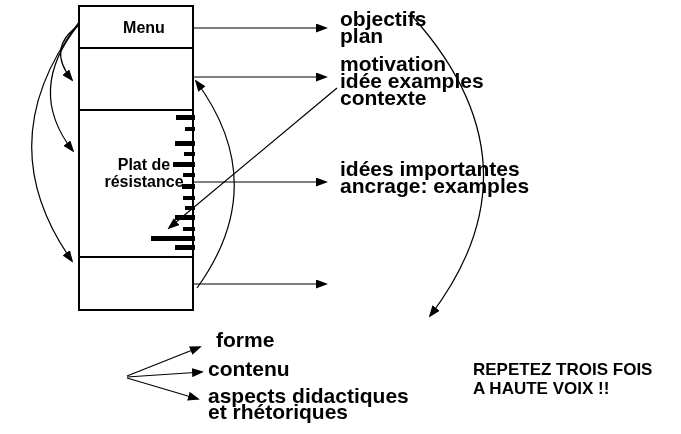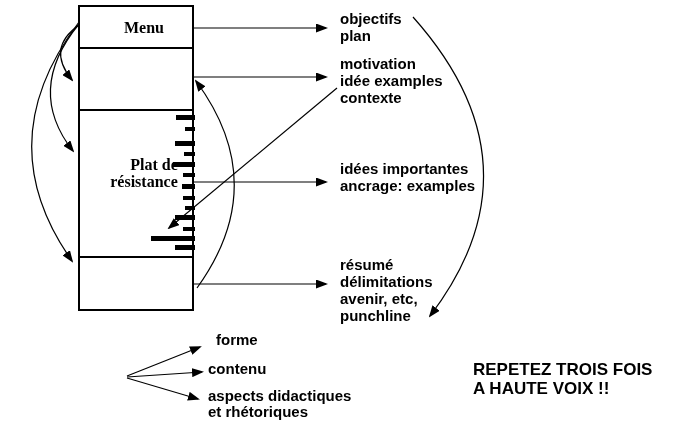--- a/index.html
+++ b/index.html
@@ -7,23 +7,23 @@
   .stage{
     position:relative;width:681px;height:434px;
     background:var(--paper,#fff);color:var(--ink,#000);
     font-family:"Liberation Sans","DejaVu Sans",sans-serif;
     font-weight:bold;overflow:hidden;
   }
   svg.canvas{position:absolute;left:0;top:0}
   .cell{
     position:absolute;left:79px;width:130px;
     display:flex;align-items:center;justify-content:center;
-    text-align:right;font-size:16px;line-height:17px;white-space:pre-line;font-family:Liberation Serif, serif;
+    text-align:center;font-size:16px;line-height:17px;white-space:pre-line;
   }
-  .note{position:absolute;font-size:15px;line-height:17px;white-space:pre-line}
+  .note{position:absolute;font-size:21px;line-height:17px;white-space:pre-line}
   .reminder{font-size:17px;line-height:18.5px}
 </style>
 </head>
 <body>
 
 <div class="stage">
 
   <svg class="canvas" width="681" height="434" viewBox="0 0 681 434">
     <defs>
       <marker id="ah" viewBox="0 0 12 9" markerWidth="12" markerHeight="9" refX="10" refY="4.5" orient="auto" markerUnits="userSpaceOnUse">
@@ -81,24 +81,20 @@
   <div class="cell" style="top:110px;height:147px;padding-bottom:21px">Plat de
 résistance</div>
 
   <div class="note" style="left:340px;top:10px">objectifs
 plan</div>
   <div class="note" style="left:340px;top:55px">motivation
 idée examples
 contexte</div>
   <div class="note" style="left:340px;top:160px">idées importantes
 ancrage: examples</div>
-  <div class="note" style="left:340px;top:256px">résumé
-délimitations
-avenir, etc,
-punchline</div>
 
   <div class="note" style="left:216px;top:331px">forme</div>
   <div class="note" style="left:208px;top:360px">contenu</div>
   <div class="note reminder" style="left:473px;top:361px">REPETEZ TROIS FOIS
 A HAUTE VOIX !!</div>
 
   <div class="note" style="left:208px;top:388px;line-height:16px">aspects didactiques
 et rhétoriques</div>
 
 </div>

